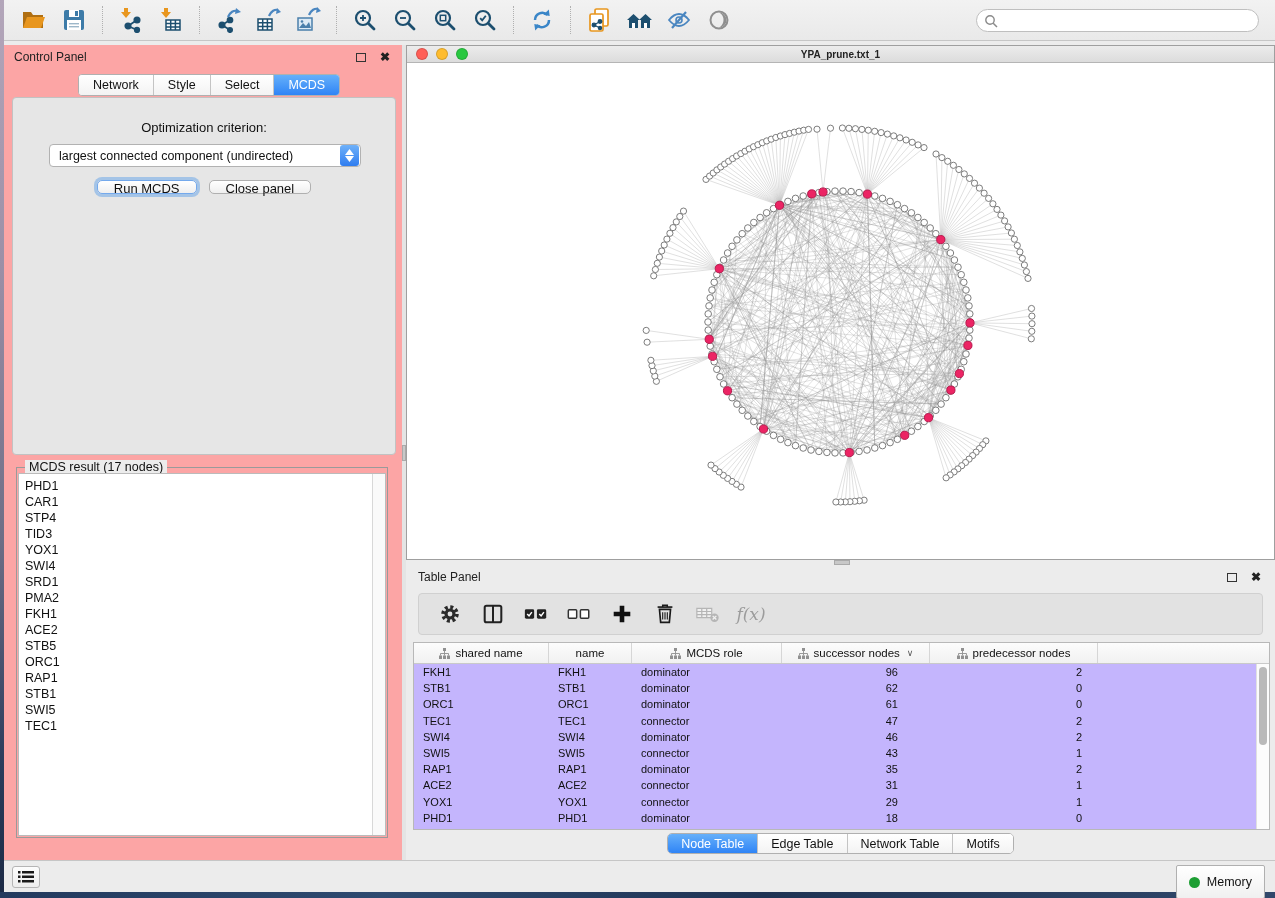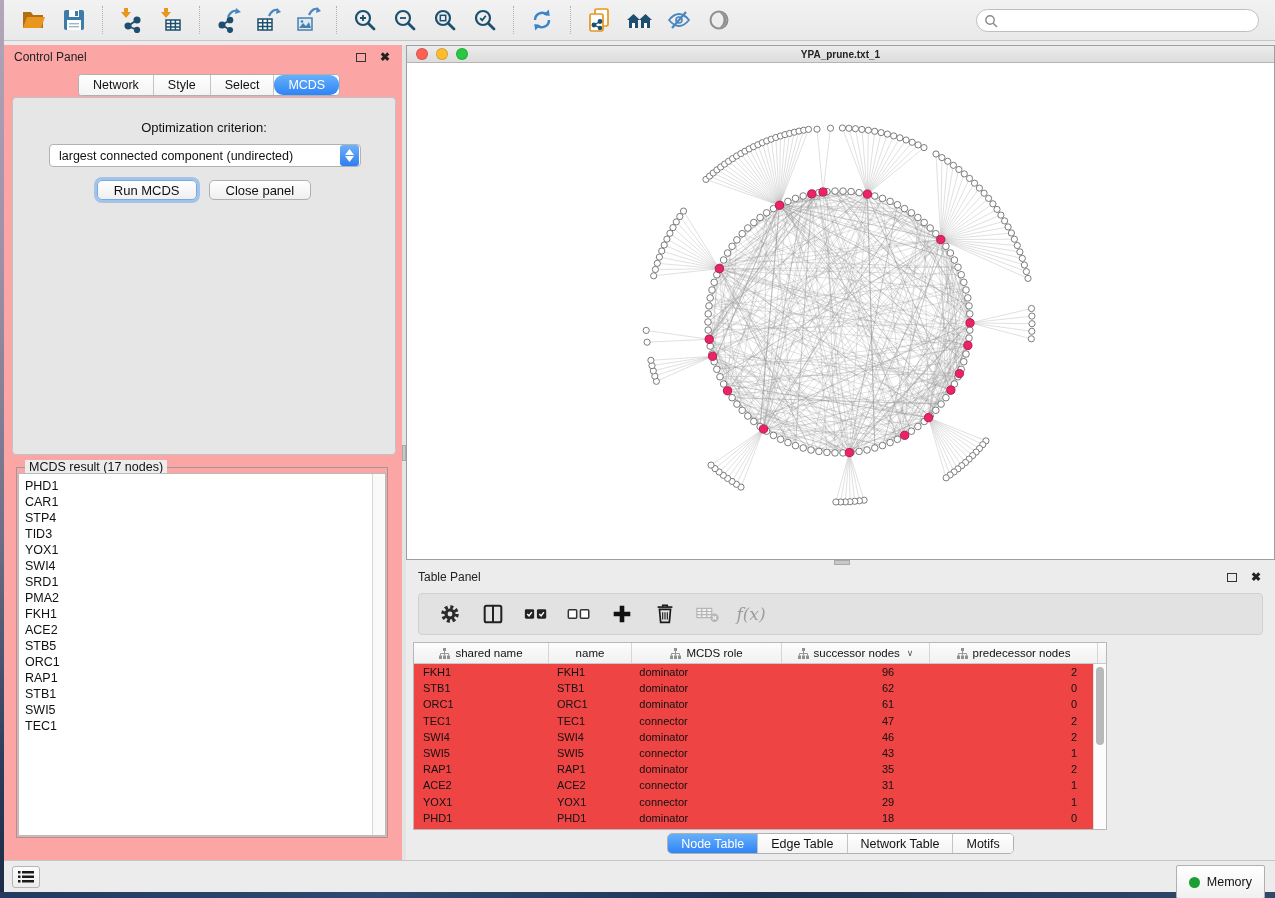--- a/index.html
+++ b/index.html
@@ -26,31 +26,31 @@
   .control-panel { position:absolute; left:4px; top:45px; width:398px; height:815px; background:#fca5a5; }
   .cp-titlebar { height:24px; display:flex; align-items:center; padding:0 10px; }
   .panel-title { font-size:12px; color:#222; }
   .panel-title-icons { margin-left:auto; display:flex; gap:10px; align-items:center; }
   .float-glyph { width:10px; height:9px; border:1.5px solid #333; display:inline-block; }
   .close-glyph { font-size:12px; font-weight:bold; color:#222; line-height:1; }
   .icon-btn { background:none; border:none; cursor:pointer; padding:2px; display:flex; align-items:center; }
 
   .seg-tabs { position:absolute; left:74px; top:29px; height:22px; display:flex; border:1px solid #b0b0b0; border-radius:4px; overflow:hidden; background:#fff; }
   .seg { height:100%; display:flex; align-items:center; justify-content:center; font-size:12.5px; padding:0 14px; background:linear-gradient(#fff,#f3f3f3); border-right:1px solid #c4c4c4; cursor:pointer; color:#111; }
-  .seg:last-child { border-right:none;border-radius:9px; }
+  .seg:last-child { border-right:none; }
   .seg.sel { background:linear-gradient(#66b0fa,#2f84f6); color:#fff; }
 
   .cp-card { position:absolute; left:8px; top:52px; width:384px; height:358px; background:#e6e6e6; border:1px solid #c2c2c2; border-radius:4px; }
   .opt-label { text-align:center; font-size:13px; margin-top:22px; color:#111; }
   .dropdown { position:absolute; left:36px; top:46px; width:312px; height:23px; background:#fff; border:1px solid #b2b2b2; border-radius:4px; display:flex; align-items:center; cursor:pointer; }
   .dropdown .dd-text { flex:1; font-size:12.5px; padding-left:9px; color:#111; white-space:nowrap; }
   .dd-stepper { width:19px; height:21px; border-radius:3px; background:linear-gradient(#6fb1f9,#2f7df0); margin-right:1px; display:flex; flex-direction:column; align-items:center; justify-content:center; gap:1px; }
   .dd-stepper svg { display:block; }
   .btn-row { position:absolute; left:0; top:82px; width:100%; display:flex; justify-content:center; gap:12px; }
-  .mac-btn { height:20px; padding:0 16px; font-size:13px; background:linear-gradient(#fff,#efefef); border:1px solid #b0b0b0; border-radius:5px; cursor:pointer; font-family:"Liberation Sans",sans-serif; color:#111; }
+  .mac-btn { height:14px; padding:0 16px; font-size:13px; background:linear-gradient(#fff,#efefef); border:1px solid #b0b0b0; border-radius:5px; cursor:pointer; font-family:"Liberation Sans",sans-serif; color:#111; }
   .mac-btn.focused { border-color:#74a9ec; box-shadow:0 0 0 3px rgba(110,167,232,.55); }
 
   .groupbox { position:absolute; left:12px; top:422px; width:372px; height:371px; border:1px solid #9a9a9a; }
   .groupbox-legend { position:absolute; left:8px; top:-8px; background:#ececec; padding:0 4px; font-size:12.5px; color:#111; }
   .mcds-list-wrap { position:absolute; left:1px; top:5px; right:1px; bottom:1px; background:#fff; border:1px solid #bbb; display:flex; }
   .mcds-list { list-style:none; flex:1; padding:4px 0 0 6px; font-size:12.5px; line-height:16px; color:#111; overflow:hidden; }
   .mcds-scroll { width:13px; background:#fafafa; border-left:1px solid #d8d8d8; }
 
   
   .v-splitter { position:absolute; left:402px; top:45px; width:4px; height:815px; background:#e4e4e4; }
@@ -69,21 +69,21 @@
   .h-splitter .grip { position:absolute; top:0; left:428px; width:16px; height:5px; background:#c8c8c8; border:1px solid #aaa; }
 
   
   .table-panel { position:absolute; left:406px; top:565px; width:869px; height:295px; background:#ececec; }
   .tp-titlebar { height:24px; display:flex; align-items:center; padding:0 12px; }
   .tp-toolbar { position:absolute; left:12px; top:28px; width:845px; height:42px; background:#e2e2e2; border:1px solid #d0d0d0; border-radius:4px; display:flex; align-items:center; padding-left:14px; gap:9px; }
   .tpbtn { width:34px; height:34px; background:none; border:none; display:flex; align-items:center; justify-content:center; cursor:pointer; }
   .tpbtn.disabled { cursor:default; }
   .fx { font-family:"DejaVu Serif", serif; font-style:italic; font-size:17px; color:#9c9c9c; }
 
-  .table-box { position:absolute; left:7px; top:77px; width:694px; height:188px; background:#ef4444; border:1px solid #b8b8b8; overflow:hidden; }
+  .table-box { position:absolute; left:7px; top:77px; width:857px; height:188px; background:#c4b5fd; border:1px solid #b8b8b8; overflow:hidden; }
   .thead { display:flex; height:21px; background:linear-gradient(#fcfcfc,#f1f1f1); border-bottom:1px solid #c9c9c9; }
   .hcell { display:flex; align-items:center; justify-content:center; gap:5px; font-size:11.5px; color:#111; border-right:1px solid #d6d6d6; position:relative; }
   .hcell .hier { flex:0 0 auto; }
   .sort-chev { font-size:9px; color:#555; margin-left:2px; }
   .c0 { width:135px; } .c1 { width:83px; } .c2 { width:150px; } .c3 { width:148px; } .c4 { width:168px; }
   .tbody { position:absolute; left:0; top:21px; right:13px; bottom:0; overflow:hidden; }
   .trow { display:flex; height:16.2px; align-items:center; }
   .tcell { font-size:11px; color:#111; white-space:nowrap; overflow:hidden; }
   .tcell.c0 { padding-left:9px; } .tcell.c1 { padding-left:9px; } .tcell.c2 { padding-left:9px; }
   .tcell.c3 { text-align:right; padding-right:32px; } .tcell.c4 { text-align:right; padding-right:16px; }

